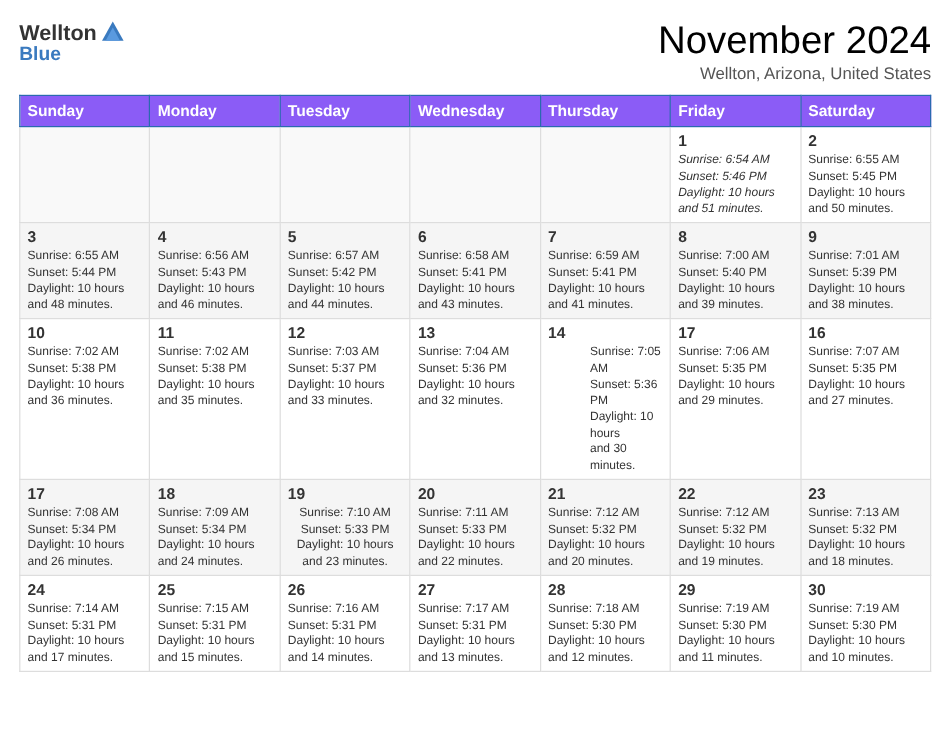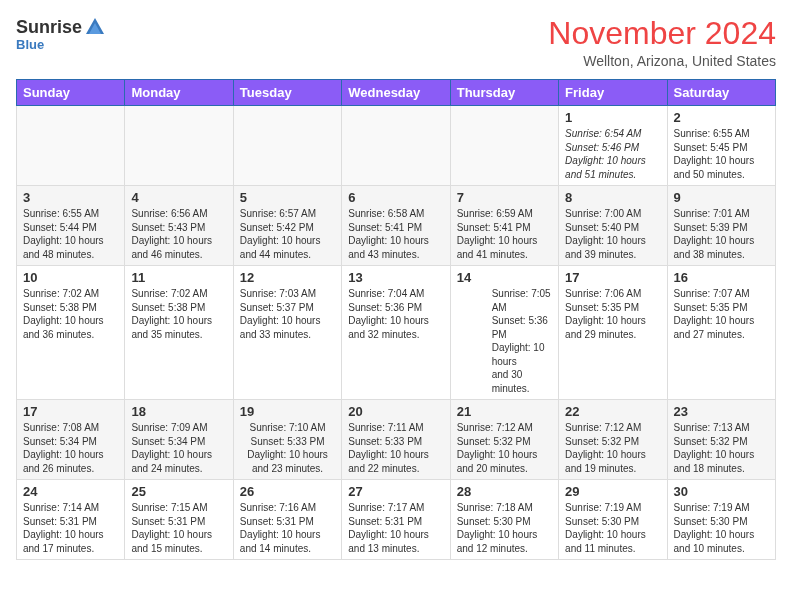--- a/index.html
+++ b/index.html
@@ -24,37 +24,37 @@
       flex-direction: column;
       align-items: flex-start;
     }
     .logo-general {
       font-size: 18px;
       font-weight: bold;
       color: #333;
       line-height: 1;
     }
     .logo-blue {
-      font-size: 13px;
+      font-size: 16px;
       font-weight: bold;
       color: #3a7abf;
       line-height: 1;
     }
     .logo-top {
       display: flex;
       align-items: center;
       gap: 2px;
     }
     .title-section {
       text-align: right;
     }
     .month-title {
       font-size: 32px;
       font-weight: normal;
-      color: #ef4444;
+      color: #000000;
       line-height: 1.1;
       text-align: right;
     }
     .location {
       font-size: 14px;
       color: #555;
       margin-top: 2px;
     }
     .calendar {
       width: 100%;
@@ -97,21 +97,21 @@
       background: #f5f5f5;
     }
   </style>
 </head>
 <body>
 
 <div class="container">
   <div class="header-section">
     <div class="logo">
       <div class="logo-top">
-        <span class="logo-general">Sunrise</span>
+        <span class="logo-general">Wellton</span>
         <svg width="22" height="22" viewBox="0 0 22 22">
           <polygon points="11,2 20,18 2,18" fill="#3a7abf"></polygon>
           <polygon points="11,7 17,18 5,18" fill="#5a9adf"></polygon>
         </svg>
       </div>
       <span class="logo-blue">Blue</span>
     </div>
     <div class="title-section">
       <div class="month-title">November 2024</div>
       <div class="location">Wellton, Arizona, United States</div>

